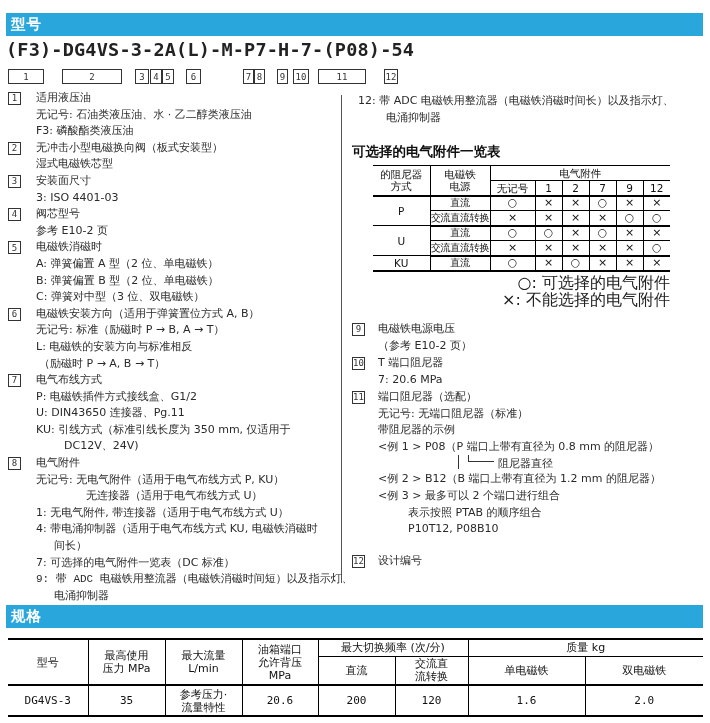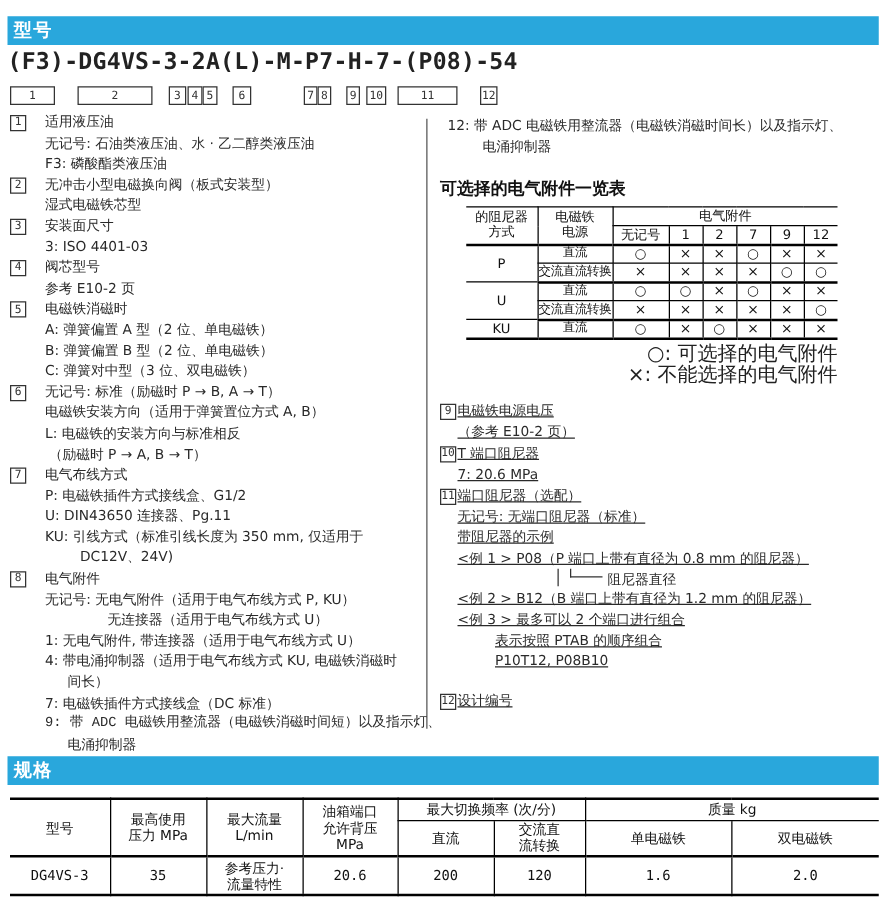--- a/index.html
+++ b/index.html
@@ -23,21 +23,21 @@
   .col { position:absolute; font-size:11px; line-height:16.6px; }
   #left-col  { left:8px;  top:90px; width:332px; }
   #right-col { left:350px; top:93px; width:356px; }
 
   .item { position:relative; }
   #right-col .item { position:absolute; left:2px; right:0; }
   .numbox { position:absolute; left:0; top:2px; width:13px; height:13px; border:1px solid #333;
             display:flex; align-items:center; justify-content:center; font-size:9px;
             font-family:"DejaVu Sans Mono", monospace; color:#333; background:#fff; }
   .lines { margin-left:28px; }
-  #right-col .lines { margin-left:14px;text-decoration:underline; }
+  #right-col .lines { margin-left:26px; }
   .line { white-space:nowrap; }
 
   .cont-block { position:absolute; left:8px; top:0; }
 
   .acc-title { position:absolute; left:2px; top:50px; font-size:13.5px; font-weight:bold; color:#111; }
 
   .acc-wrap { position:absolute; left:23px; top:72px; }
   table { border-collapse:collapse; table-layout:fixed; }
   .acc-table { width:297px; border-top:1px solid #000; border-bottom:2px solid #000; color:#111; }
   .acc-table th, .acc-table td { border:1px solid #000; text-align:center; vertical-align:middle;
@@ -135,22 +135,22 @@
         <div class="lines">
           <div class="line" style="padding-left: 0px;">电磁铁消磁时</div>
           <div class="line" style="padding-left: 0px;">A: 弹簧偏置 A 型（2 位、单电磁铁）</div>
           <div class="line" style="padding-left: 0px;">B: 弹簧偏置 B 型（2 位、单电磁铁）</div>
           <div class="line" style="padding-left: 0px;">C: 弹簧对中型（3 位、双电磁铁）</div>
         </div>
       </div>
       <div class="item">
         <div class="numbox">6</div>
         <div class="lines">
+          <div class="line" style="padding-left: 0px;">电磁铁安装方向（适用于弹簧置位方式 A, B）</div>
           <div class="line" style="padding-left: 0px;">无记号: 标准（励磁时 P → B, A → T）</div>
-          <div class="line" style="padding-left: 0px;">电磁铁安装方向（适用于弹簧置位方式 A, B）</div>
           <div class="line" style="padding-left: 0px;">L: 电磁铁的安装方向与标准相反</div>
           <div class="line" style="padding-left: 3px;">（励磁时 P → A, B → T）</div>
         </div>
       </div>
       <div class="item">
         <div class="numbox">7</div>
         <div class="lines">
           <div class="line" style="padding-left: 0px;">电气布线方式</div>
           <div class="line" style="padding-left: 0px;">P: 电磁铁插件方式接线盒、G1/2</div>
           <div class="line" style="padding-left: 0px;">U: DIN43650 连接器、Pg.11</div>
@@ -160,21 +160,21 @@
       </div>
       <div class="item">
         <div class="numbox">8</div>
         <div class="lines">
           <div class="line" style="padding-left: 0px;">电气附件</div>
           <div class="line" style="padding-left: 0px;">无记号: 无电气附件（适用于电气布线方式 P, KU）</div>
           <div class="line" style="padding-left: 50px;">无连接器（适用于电气布线方式 U）</div>
           <div class="line" style="padding-left: 0px;">1: 无电气附件, 带连接器（适用于电气布线方式 U）</div>
           <div class="line" style="padding-left: 0px;">4: 带电涌抑制器（适用于电气布线方式 KU, 电磁铁消磁时</div>
           <div class="line" style="padding-left: 18px;">间长）</div>
-          <div class="line" style="padding-left: 0px;">7: 电磁铁插件方式接线盒（DC 标准）</div>
+          <div class="line" style="padding-left: 0px;">7: 可选择的电气附件一览表（DC 标准）</div>
           <div class="line" style="padding-left: 0px; font-family: Liberation Mono, monospace;">9: 带 ADC 电磁铁用整流器（电磁铁消磁时间短）以及指示灯、</div>
           <div class="line" style="padding-left: 18px;">电涌抑制器</div>
         </div>
       </div>
     </div>
 
   <div class="col" id="right-col">
     <div class="cont-block" id="cont-block">
         <div class="line" style="padding-left: 0px;">12: 带 ADC 电磁铁用整流器（电磁铁消磁时间长）以及指示灯、</div>
         <div class="line" style="padding-left: 28px;">电涌抑制器</div>

